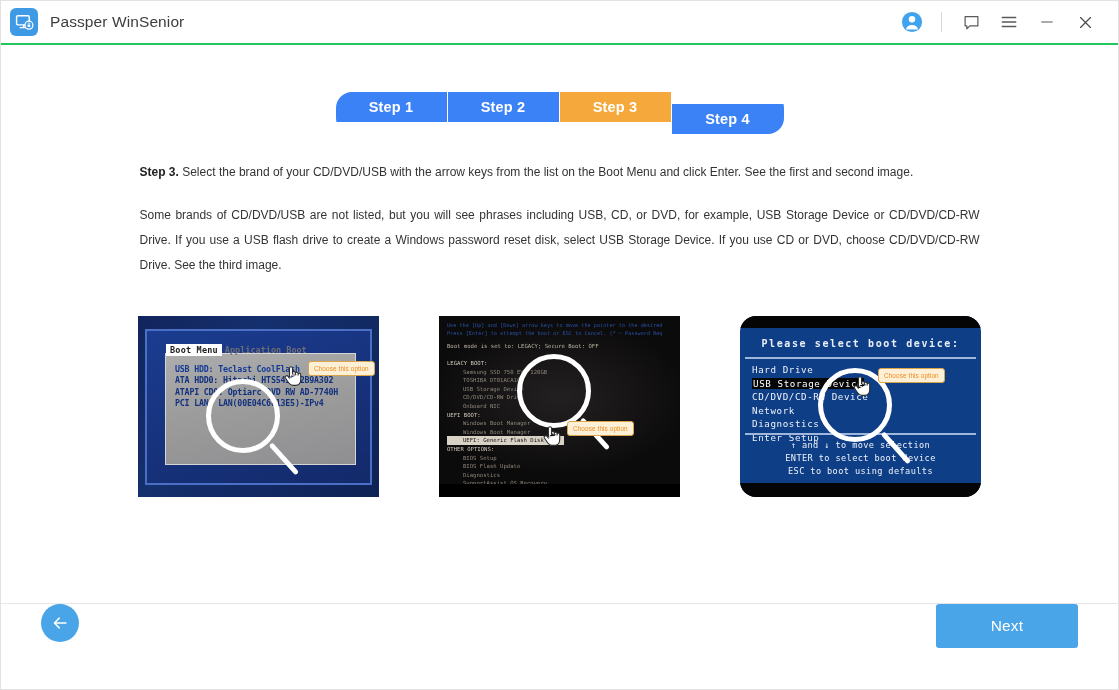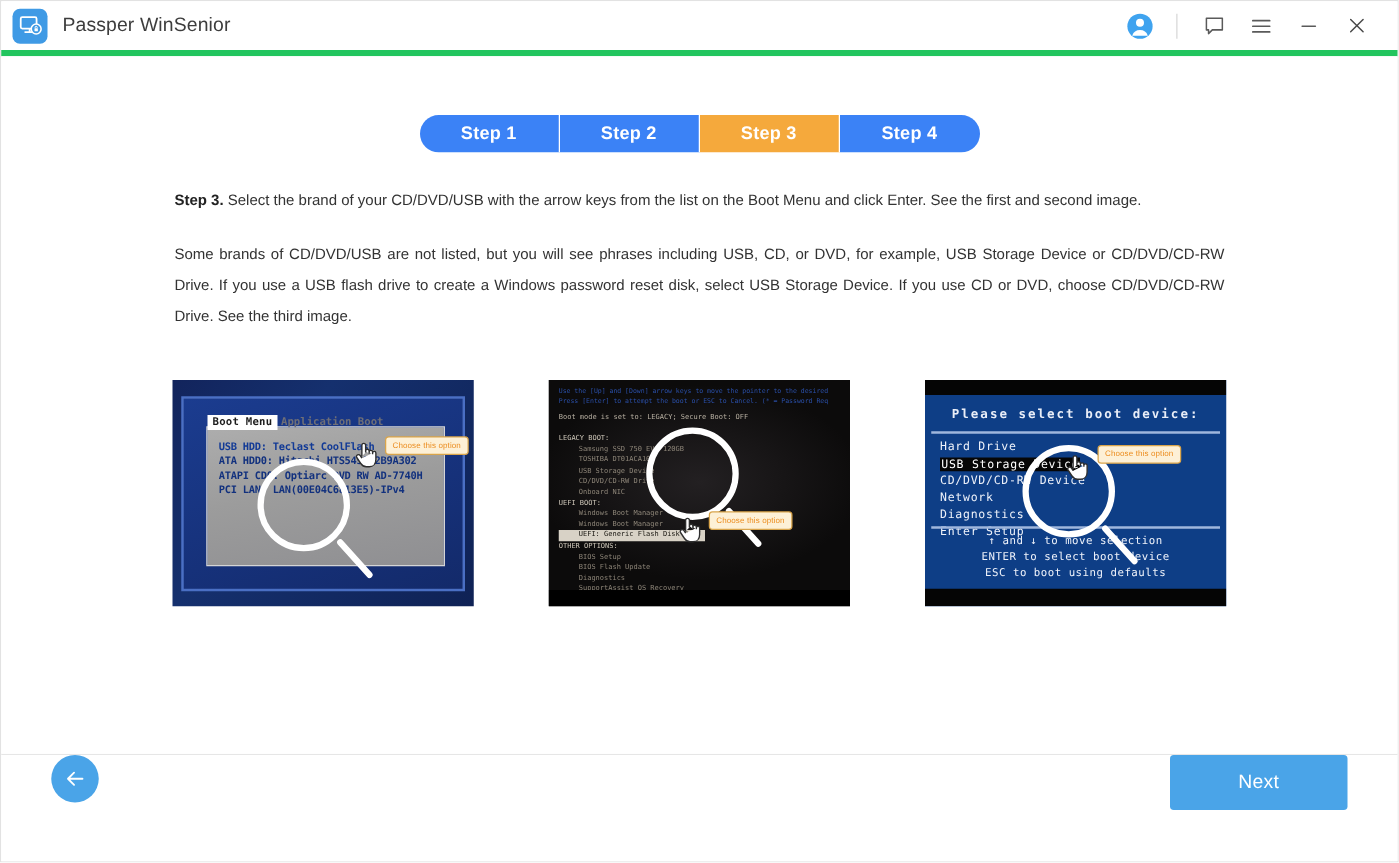--- a/index.html
+++ b/index.html
@@ -15,21 +15,21 @@
     background: #ffffff;
     border: 1px solid #e2e2e2;
     display: flex; flex-direction: column;
   }
 
   
   .titlebar {
     height: 44px; flex: 0 0 44px;
     display: flex; align-items: center;
     padding: 0 14px 0 9px;
-    border-bottom: 5px solid #22c55e;
+    border-bottom: 2px solid #22c55e;
     background: #ffffff;
   }
   .logo {
     width: 28px; height: 28px;
     background: #3f9ae5;
     border-radius: 6px;
     display: flex; align-items: center; justify-content: center;
     flex: 0 0 28px;
   }
   .app-title {
@@ -75,21 +75,21 @@
   }
   .step {
     width: 112px; height: 30px;
     display: flex; align-items: center; justify-content: center;
     font-size: 14.5px; font-weight: bold;
     color: #ffffff;
     background: #3b82f6;
     border-right: 1.5px solid #ffffff;
     letter-spacing: .2px;
   }
-  .step:last-child { border-right: none; }
+  .step:last-child { border-right: none; margin-top: 12px; }
   .step.active { background: #f5a93c; }
 
   
   .para-wrap {
     margin: 0 auto;
     width: 840px;
     padding-top: 26px;
   }
   .para {
     font-size: 12px;
@@ -177,21 +177,21 @@
   .shot2 .body .itm { padding-left:16px; }
   .shot2 .body .itm.hl {
     background:#d8d2c6; color:#17150f; display:inline-block;
     padding-left:16px; padding-right:3px; margin-left:0;
   }
   .shot2 .botbar {
     position:absolute; left:0; right:0; bottom:0; height:13px; background:#000;
   }
 
   
-  .shot3 { background:#0e3e86; }
+  .shot3 { background:#0e3e86;border-radius:16px; }
   .shot3 .top-black { position:absolute; left:0; right:0; top:0; height:12px; background:#050505; }
   .shot3 .bot-black { position:absolute; left:0; right:0; bottom:0; height:14px; background:#050505; }
   .shot3 .title3 {
     position:absolute; left:0; right:0; top:22px;
     text-align:center;
     font-family:"DejaVu Sans Mono", monospace;
     font-size:10px; font-weight:bold; color:#e9eef8; letter-spacing:1.6px;
   }
   .shot3 .rule-a { position:absolute; left:5px; right:5px; top:41px; height:2px; background:#9fb6dd; }
   .shot3 .rule-b { position:absolute; left:5px; right:5px; top:117px; height:2px; background:#9fb6dd; }

